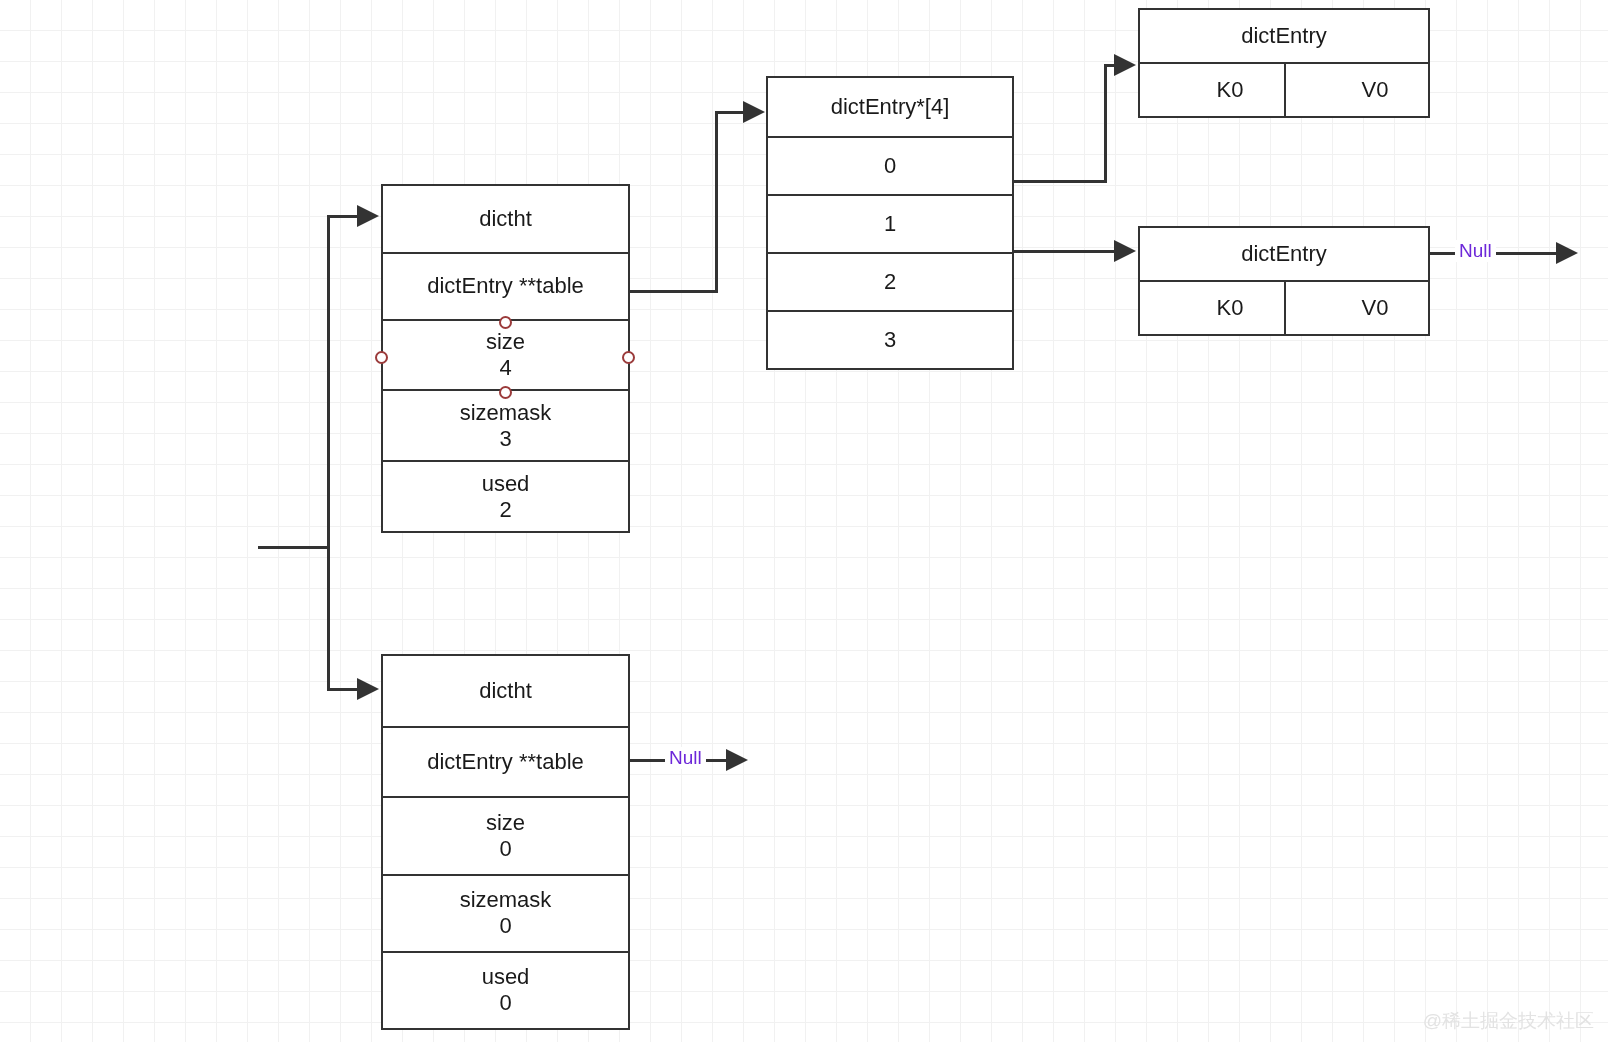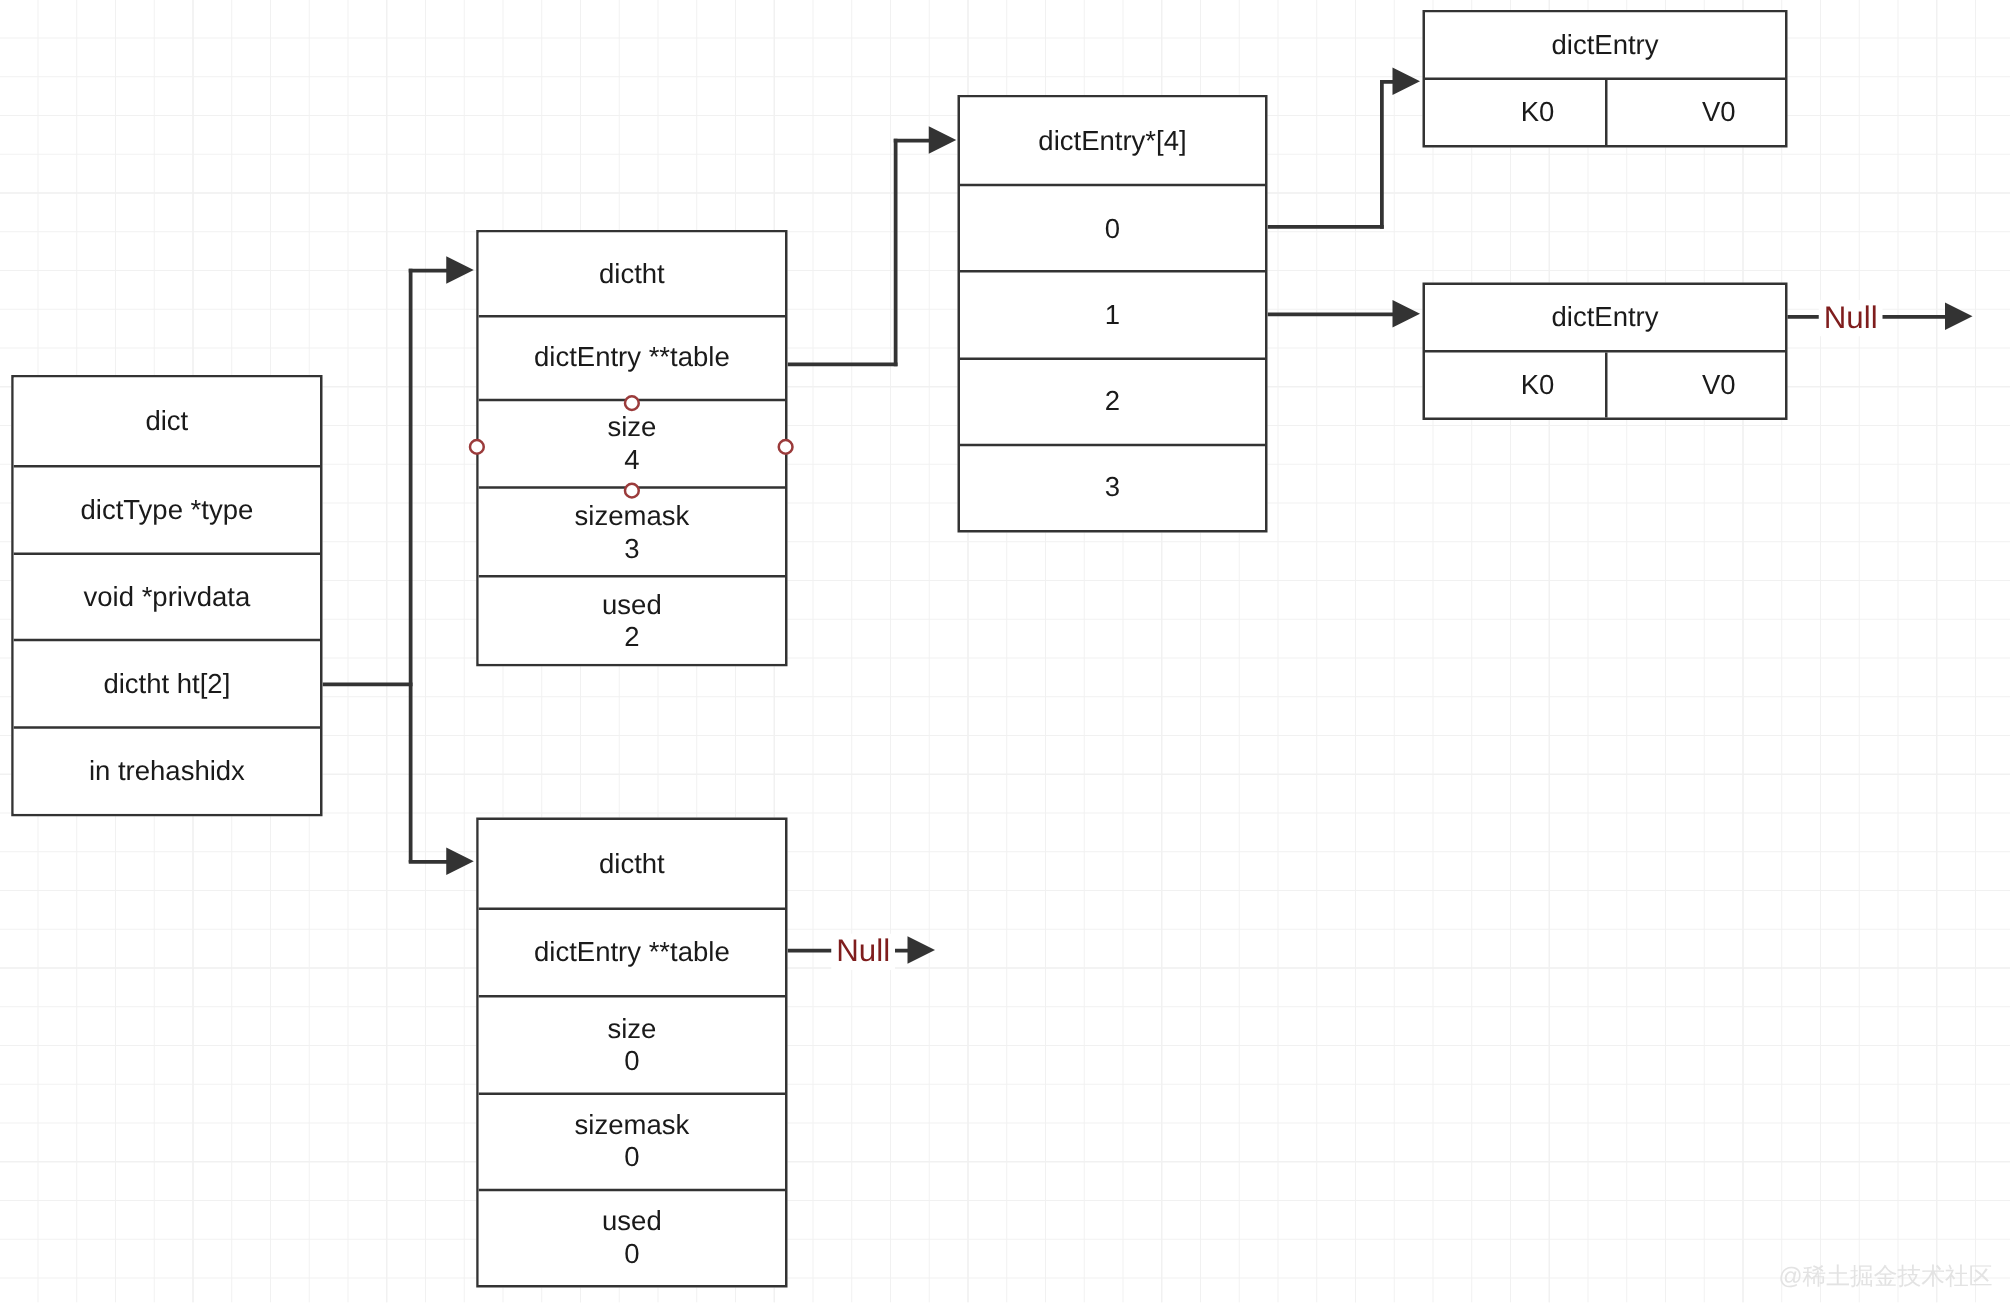--- a/index.html
+++ b/index.html
@@ -62,21 +62,21 @@
   #dictht0-box .r-table { height: 67px; }
   #dictht0-box .r-kv    { height: 71.6px; }
 
   
   #dictht1-box { left: 381px; top: 654px; width: 249px; height: 376px; }
   #dictht1-box .r-hdr   { height: 71px; }
   #dictht1-box .r-table { height: 71px; }
   #dictht1-box .r-kv    { height: 78px; }
 
   
-  #array-box { left: 766px; top: 76px; width: 248px; height: 350px; }
+  #array-box { left: 766px; top: 76px; width: 248px; height: 294px; }
   #array-box .row { height: 69.6px; }
 
   
   .entry-box { width: 292px; height: 110px; }
   .entry-box .e-hdr { height: 55px; }
   .entry-kv {
     height: 55px;
     display: flex;
     flex-direction: row;
     border-top: 2.5px solid #333333;
@@ -107,22 +107,22 @@
     position: absolute;
     width: 0; height: 0;
     border-top: 11px solid transparent;
     border-bottom: 11px solid transparent;
     border-left: 22px solid #333333;
     z-index: 4;
   }
 
   .edge-label {
     position: absolute;
-    font-size: 25px;
-    color: #7f1d1d;
+    font-size: 19px;
+    color: #6d28d9;
     background: #ffffff;
     padding: 0 4px;
     z-index: 6;
     white-space: nowrap;
   }
 
   
   .anchor {
     position: absolute;
     width: 13px;
@@ -174,27 +174,20 @@
   <div class="arrow-r" style="left:1114px; top:240px;"></div>
 
   <div class="ln lnh" style="left:1404px; top:252px; width:160px;"></div>
   <div class="arrow-r" style="left:1556px; top:242px;"></div>
   <div class="edge-label" style="left:1455px; top:240px;">Null</div>
 
   <div class="ln lnh" style="left:630px; top:759px; width:110px;"></div>
   <div class="arrow-r" style="left:726px; top:749px;"></div>
   <div class="edge-label" style="left:665px; top:747px;">Null</div>
 
-  <div class="box" id="dict-box">
-    <div class="row hdr">dict</div>
-    <div class="row">dictType *type</div>
-    <div class="row">void *privdata</div>
-    <div class="row">dictht ht[2]</div>
-    <div class="row">in trehashidx</div>
-  </div>
 
   <div class="box" id="dictht0-box">
     <div class="row hdr r-hdr">dictht</div>
     <div class="row r-table">dictEntry **table</div>
     <div class="row r-kv">
       <span>size</span>
       <span>4</span>
     </div>
     <div class="row r-kv">
       <span>sizemask</span>

